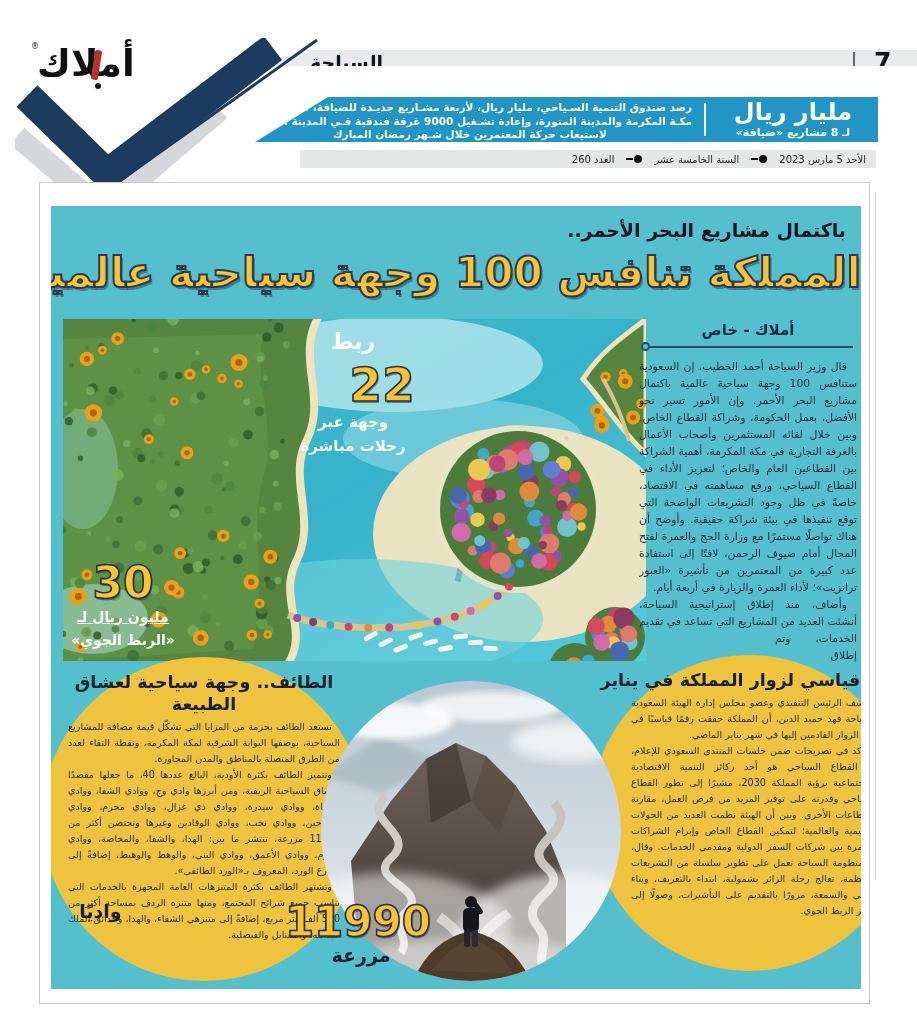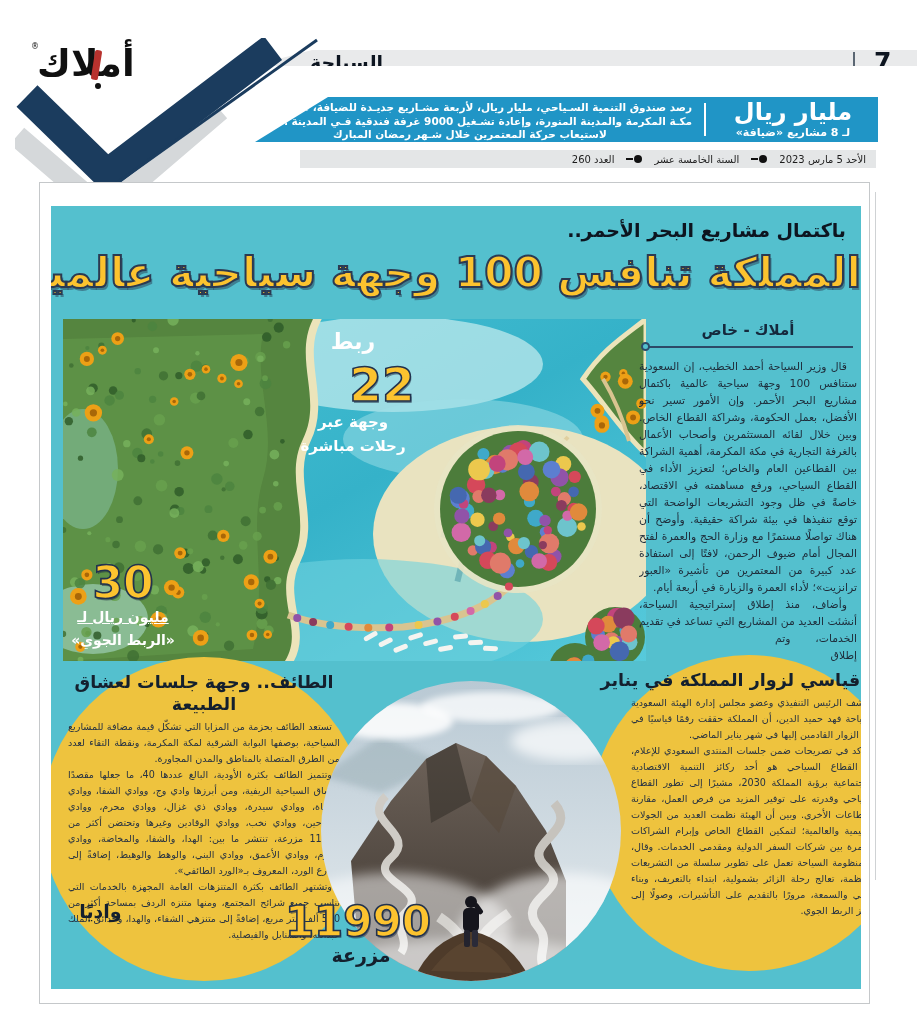--- a/index.html
+++ b/index.html
@@ -507,21 +507,21 @@
         </div>
         <div class="article-body">
           <div class="flow-spacer"></div>
           <p>قال وزير السياحة أحمد الخطيب، إن السعودية ستنافس 100 وجهة سياحية عالمية باكتمال مشاريع البحر الأحمر. وإن الأمور تسير نحو الأفضل، بعمل الحكومة، وشراكة القطاع الخاص. وبين خلال لقائه المستثمرين وأصحاب الأعمال بالغرفة التجارية في مكة المكرمة، أهمية الشراكة بين القطاعين العام والخاص؛ لتعزيز الأداء في القطاع السياحي، ورفع مساهمته في الاقتصاد، خاصةً في ظل وجود التشريعات الواضحة التي توقع تنفيذها في بيئة شراكة حقيقية. وأوضح أن هناك تواصلًا مستمرًا مع وزارة الحج والعمرة لفتح المجال أمام ضيوف الرحمن، لافتًا إلى استفادة عدد كبيرة من المعتمرين من تأشيرة «العبور ترانزيت»؛ لأداء العمرة والزيارة في أربعة أيام.</p>
           <p>وأضاف، منذ إطلاق إستراتيجية السياحة، أنشئت العديد من المشاريع التي تساعد في تقديم الخدمات، وتم إطلاق نظام السياحة واللوائح الممكّنة للقطاع الخاص؛ ليعمل في ظل بيئة جيدة، مع انتهاج الشفافية في كافة الإجراءات.</p>
 
         </div>
       </div>
 
       <div class="bigcircle c-left">
-        <div class="c-title">الطائف.. وجهة جلسات لعشاق الطبيعة</div>
+        <div class="c-title">الطائف.. وجهة سياحية لعشاق الطبيعة</div>
         <div class="c-body">
           <p>تستعد الطائف بحزمة من المزايا التي تشكّل قيمة مضافة للمشاريع السياحية، بوصفها البوابة الشرقية لمكة المكرمة، ونقطة التقاء لعدد من الطرق المتصلة بالمناطق والمدن المجاورة.</p>
           <p>وتتميز الطائف بكثرة الأودية، البالغ عددها 40، ما جعلها مقصدًا لعشاق السياحية الريفية، ومن أبرزها وادي وج، ووادي الشفا، ووادي المثناة، ووادي سيدرة، ووادي ذي غزال، ووادي محرم، ووادي الفراحين، ووادي نخب، ووادي الوقادين وغيرها وتحتضن أكثر من 11990 مزرعة، تنتشر ما بين: الهدا، والشفا، والمخاضة، ووادي محرم، ووادي الأعمق، ووادي البني، والوهط والوهيط، إضافةً إلى مزارع الورد، المعروف بـ«الورد الطائفي».</p>
           <p>وتشتهر الطائف بكثرة المتنزهات العامة المجهزة بالخدمات التي تناسب جميع شرائح المجتمع، ومنها متنزه الردف بمساحة أكثر من 500 ألف متر مربع، إضافةً إلى متنزهي الشفاء، والهدا، وحدائق الملك عبدالله، والسنابل والفيصلية.</p>
         </div>
       </div>
 
       <div class="bigcircle c-right">
         <div class="c-title">عدد قياسي لزوار المملكة في يناير</div>
         <div class="c-body" style="padding:4px 30px 0 40px;">

